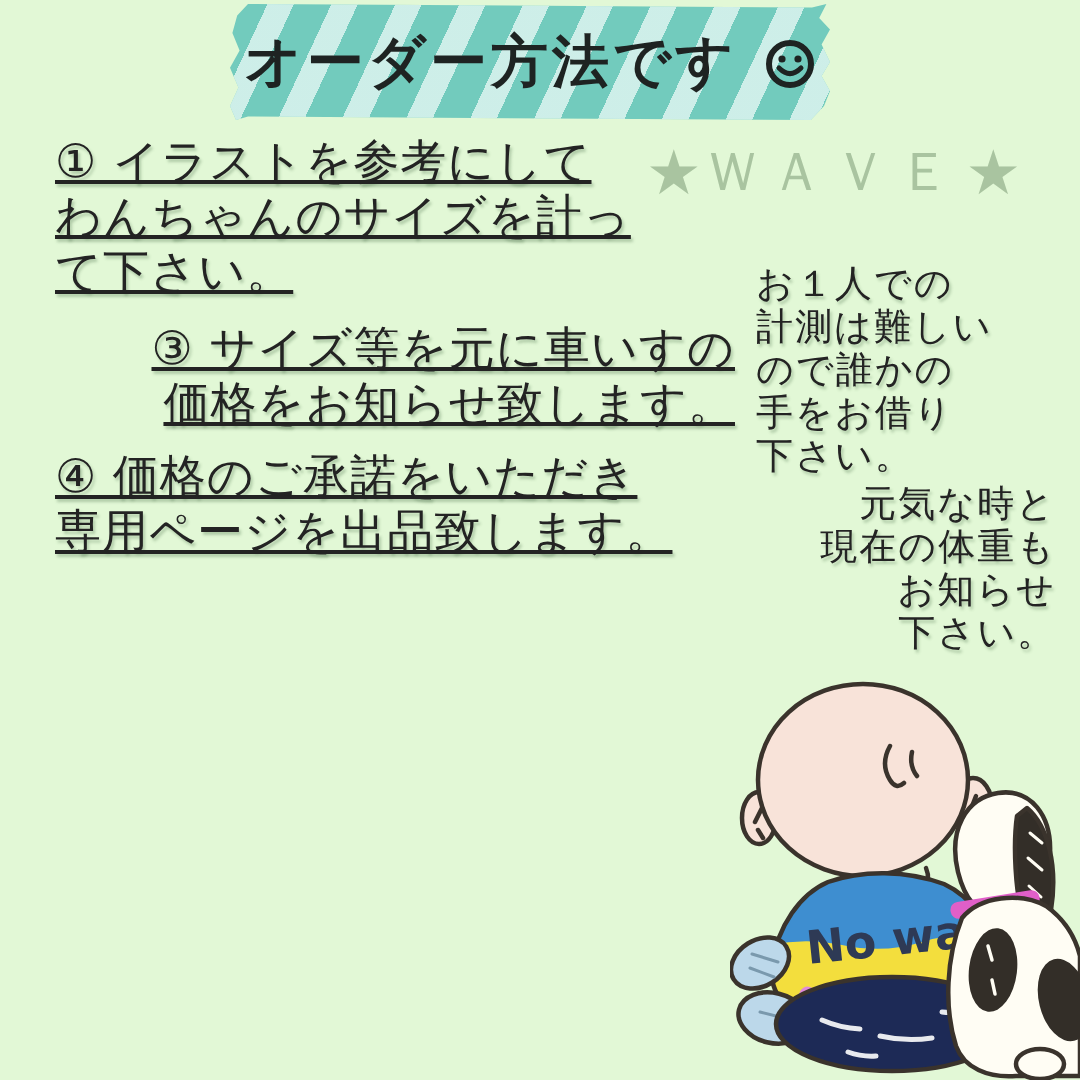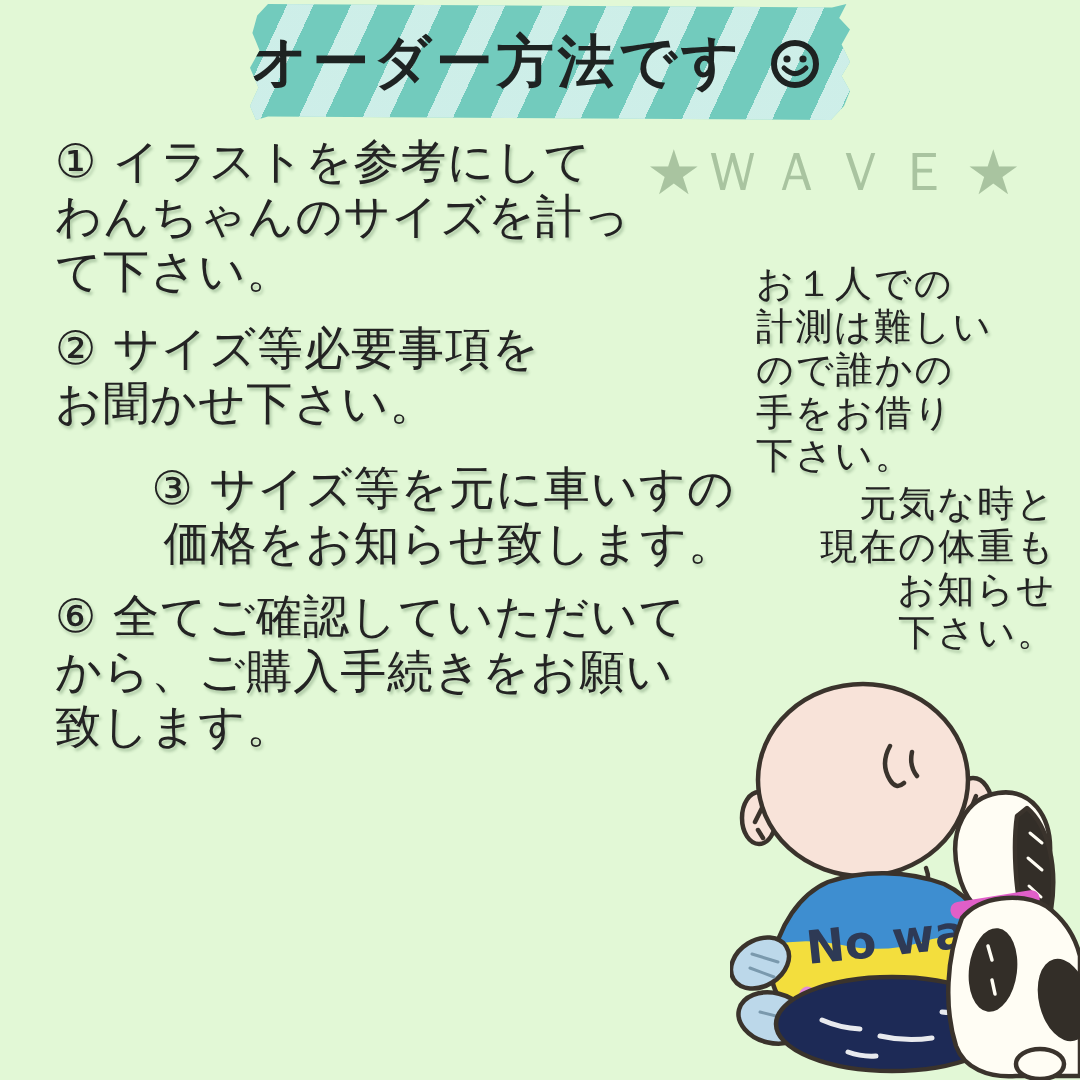--- a/index.html
+++ b/index.html
@@ -8,51 +8,51 @@
     position:relative;
     width:1080px; height:1080px;
     background:#e2f8d6;
     overflow:hidden;
     font-family:"DejaVu Sans","Liberation Sans",sans-serif;
     color:#232323;
   }
 
   
   .tape {
-    position:absolute; left:250px; top:4px;
+    position:absolute; left:230px; top:4px;
     width:600px; height:116px;
     background:
       repeating-linear-gradient(115deg,
         rgba(255,255,255,0)    0px,  rgba(255,255,255,0)   34px,
         rgba(236,250,247,0.75) 34px, rgba(236,250,247,0.75) 58px),
       #72cbbd;
     clip-path:polygon(1.2% 10%, 3% 0%, 97% 3%, 99.4% 0%, 98.2% 12%, 100% 22%,
       98.6% 35%, 100% 50%, 98.6% 62%, 100% 75%, 99% 88%, 96.8% 100%,
       3% 97%, 1% 100%, 0% 88%, 1.4% 72%, 0% 55%, 1.6% 40%, 0.4% 25%);
-    display:flex; align-items:center; gap:26px;
+    display:flex; align-items:center; justify-content:center; gap:26px;
   }
   .tape-title {
     font-size:57px; font-weight:600; letter-spacing:4px; color:#1e2322;
   }
   .smiley { width:52px; height:52px; flex:0 0 auto; margin-top:4px; }
 
   
   .watermark {
     position:absolute; left:646px; top:136px;
     display:flex; align-items:center;
     color:#a7c29e; opacity:0.95;
   }
   .watermark .star { font-size:62px; line-height:62px; }
   .watermark .wave-text {
     font-size:54px; letter-spacing:10px; font-weight:500; padding:0 4px;
   }
 
   
   .steps {
-    position:absolute; left:55px; top:134px; width:680px;
+    position:absolute; left:55px; top:134px; width:680px;text-decoration:underline;
   }
   .step {
     font-size:46px; line-height:55px; letter-spacing:1px;
     white-space:pre-line; font-weight:500;
     text-shadow:2px 3px 3px rgba(55,95,55,0.30);
   }
   .step-1 { margin-bottom:22px; }
   .step-2 { margin-bottom:30px; }
   .step-3 { margin-bottom:18px;text-align:right; }
   .step-4 { margin-bottom:14px; }
@@ -93,27 +93,24 @@
 <div class="watermark">
   <span class="star">★</span>
   <span class="wave-text">ＷＡＶＥ</span>
   <span class="star">★</span>
 </div>
 
 <div class="steps">
   <div class="step step-1">①  イラストを参考にして
 わんちゃんのサイズを計っ
 て下さい。</div>
-  <div class="step step-2">②  サイズ等必要事項を
-お聞かせ下さい。</div>
   <div class="step step-3">③  サイズ等を元に車いすの
 価格をお知らせ致します。</div>
-  <div class="step step-6">⑥  全てご確認していただいて
-から、ご購入手続きをお願い
-致します。</div>
+  <div class="step step-4">④  価格のご承諾をいただき
+専用ページを出品致します。</div>
 </div>
 
 <div class="side-note side-note-1">お１人での
 計測は難しい
 ので誰かの
 手をお借り
 下さい。</div>
 <div class="side-note side-note-2">元気な時と
 現在の体重も
 お知らせ

